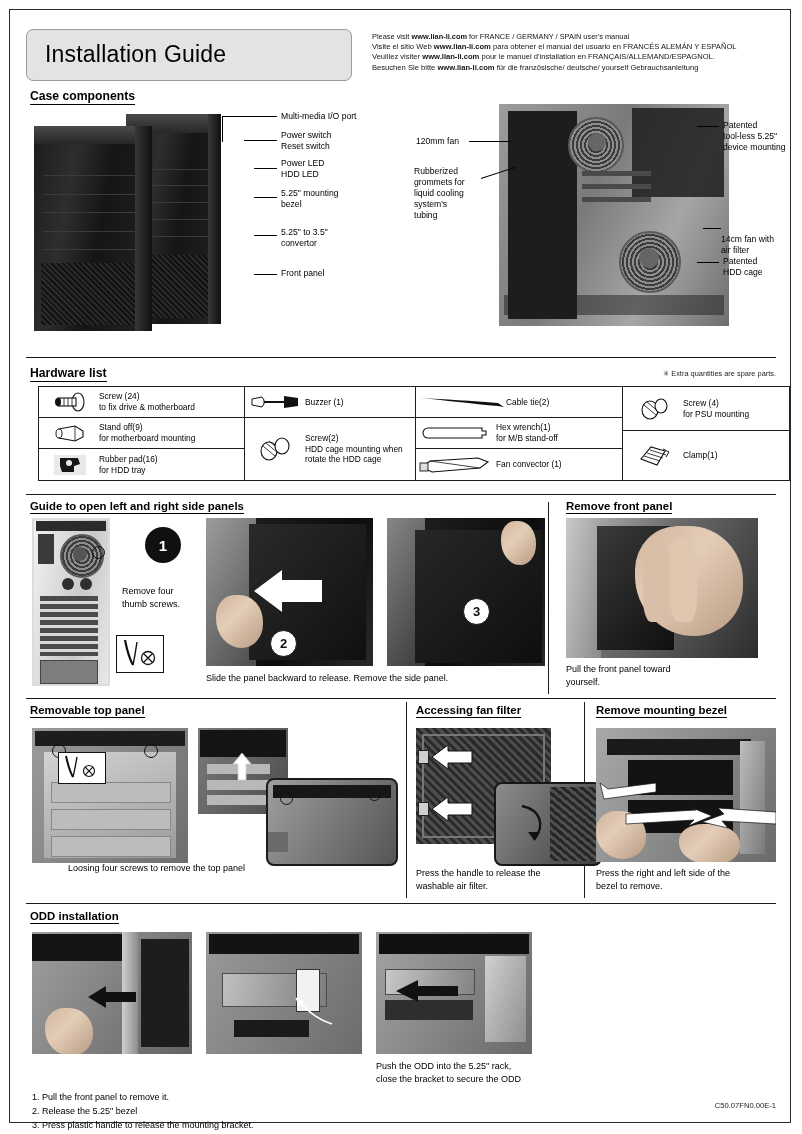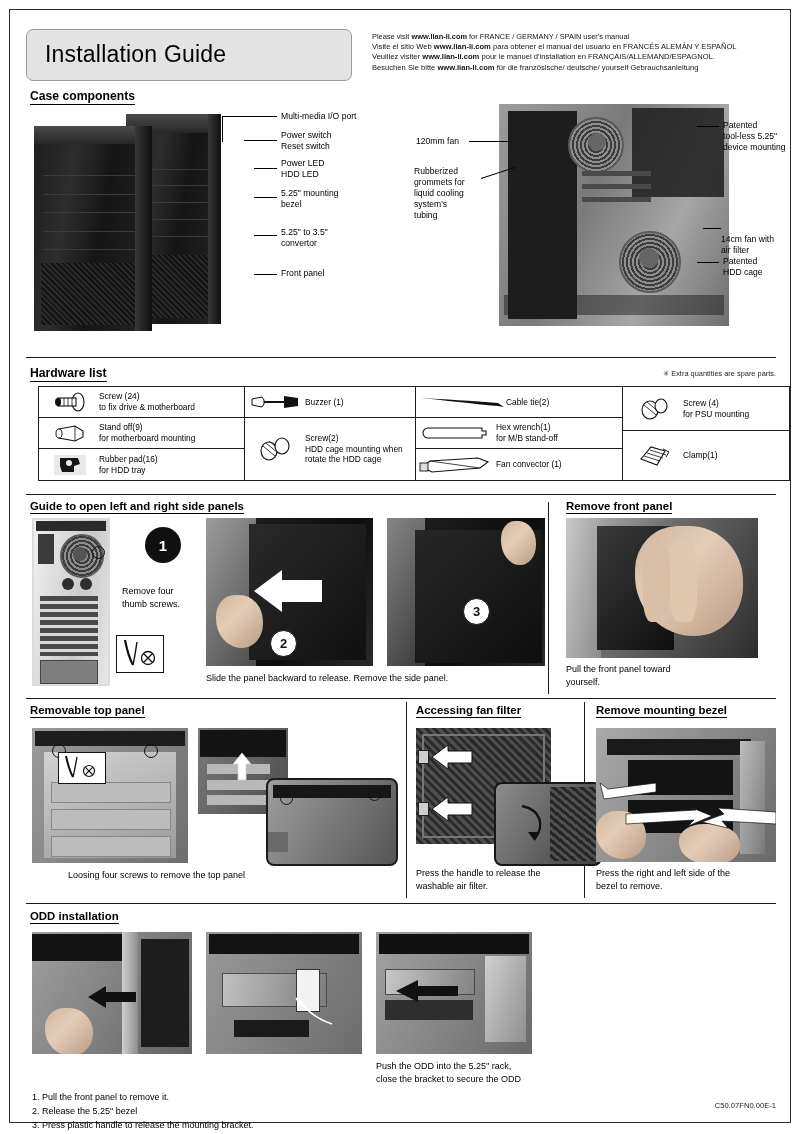--- a/index.html
+++ b/index.html
@@ -488,21 +488,21 @@
           <path d="M10 1 L19 12 L14 12 L14 28 L6 28 L6 12 L1 12 Z" fill="#ffffff" stroke="#cfcfcf" stroke-width="0.8"></path>
         </svg>
     </div>
     <div class="photo" style="left:240px;top:74px;width:128px;height:84px;background:linear-gradient(120deg,#9e9e9e,#555);border-radius:8px;border:2px solid #1b1b1b;">
       <div style="position:absolute;left:4%;top:6%;width:92%;height:16%;background:#171717;"></div>
       <div class="fan" style="left:44px;top:22px;width:52px;height:52px;"></div>
       <div class="fanhub" style="left:60px;top:38px;width:20px;height:20px;background:#6a6a6a;"></div>
       <div class="circ" style="left:12px;top:12px;width:11px;height:11px;"></div>
       <div class="circ" style="left:100px;top:8px;width:11px;height:11px;"></div>
     </div>
-    <div class="capt" style="left:6px;top:165px;padding-left:36px;">Loosing  four screws to remove the top panel</div>
+    <div class="capt" style="left:6px;top:158px;padding-left:36px;">Loosing  four screws to remove the top panel</div>
 
     <span class="sec-h small" style="position:absolute;left:390px;top:0;">Accessing fan filter</span>
     <div class="photo ph-filter" style="left:390px;top:24px;width:135px;height:116px;">
       <div style="position:absolute;inset:6px;border:2px solid #777;"></div>
       <div style="position:absolute;left:2px;top:22px;width:9px;height:12px;background:#cfcfcf;border:1px solid #222;"></div>
       <div style="position:absolute;left:2px;top:74px;width:9px;height:12px;background:#cfcfcf;border:1px solid #222;"></div>
       <svg style="position:absolute;left:14px;top:16px;" width="44" height="26" viewBox="0 0 44 26">
           <path d="M42 7 L18 7 L18 1 L2 13 L18 25 L18 19 L42 19 Z" fill="#fff" stroke="#111" stroke-width="1"></path>
         </svg>
       <svg style="position:absolute;left:14px;top:68px;" width="44" height="26" viewBox="0 0 44 26">

